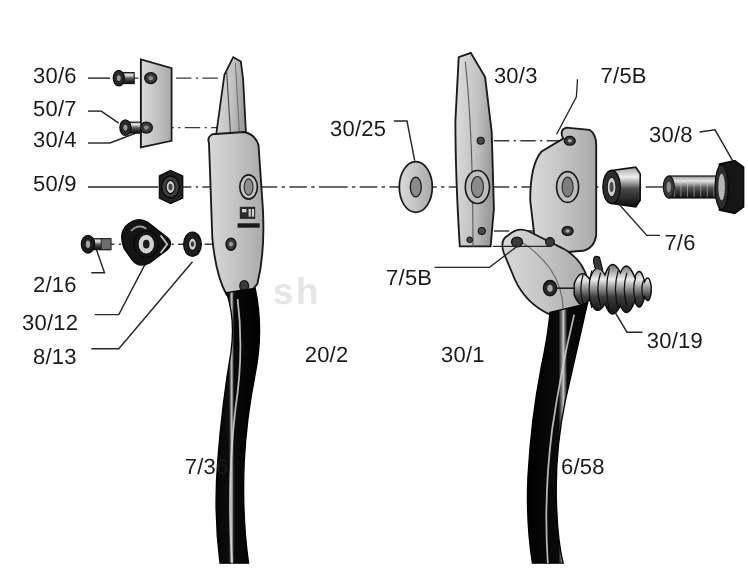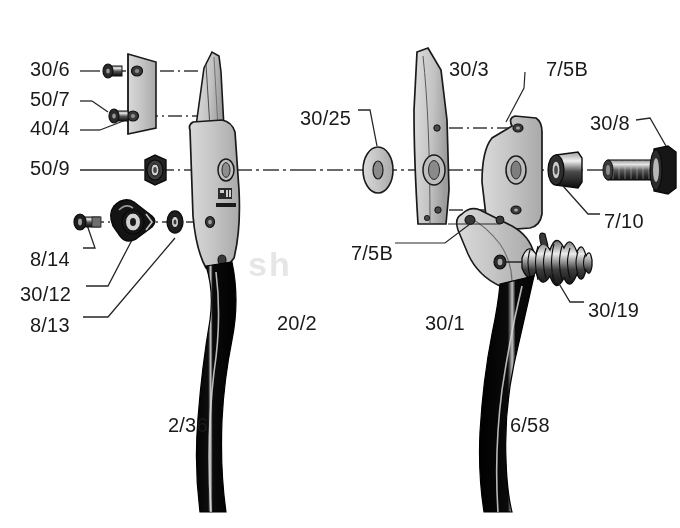--- a/index.html
+++ b/index.html
@@ -290,30 +290,30 @@
              Q507 492 512 512 L484 512
              Q478 474 480 432 Q483 380 492 334 Q498 306 500 284 Z" fill="url(#gGrip2)" stroke="#000" stroke-width="1.2"></path>
     <path d="M522 286 Q510 336 502 390 Q494 452 498 512" fill="none" stroke="#d6d6d6" stroke-width="1.6" opacity=".85"></path>
   </g>
 
   <text class="wm" x="248" y="276" font-size="34" font-weight="bold" fill="#e6e6e6">sh</text>
 </svg>
 
 <div class="lbl" style="left:30px;top:58px">30/6</div>
 <div class="lbl" style="left:30px;top:88px">50/7</div>
-<div class="lbl" style="left:30px;top:117px">40/4</div>
+<div class="lbl" style="left:30px;top:117px">30/4</div>
 <div class="lbl" style="left:30px;top:157px">50/9</div>
-<div class="lbl" style="left:30px;top:248px">8/14</div>
+<div class="lbl" style="left:30px;top:248px">2/16</div>
 <div class="lbl" style="left:20px;top:283px">30/12</div>
 <div class="lbl" style="left:30px;top:314px">8/13</div>
 <div class="lbl" style="left:277px;top:312px">20/2</div>
-<div class="lbl" style="left:168px;top:414px">2/36</div>
+<div class="lbl" style="left:168px;top:414px">7/36</div>
 <div class="lbl" style="left:300px;top:107px">30/25</div>
 <div class="lbl" style="left:449px;top:58px">30/3</div>
 <div class="lbl" style="left:546px;top:58px">7/5B</div>
 <div class="lbl" style="left:351px;top:242px">7/5B</div>
 <div class="lbl" style="left:590px;top:112px">30/8</div>
-<div class="lbl" style="left:604px;top:210px">7/10</div>
+<div class="lbl" style="left:604px;top:210px">7/6</div>
 <div class="lbl" style="left:588px;top:299px">30/19</div>
-<div class="lbl" style="left:425px;top:312px">30/1</div>
+<div class="lbl" style="left:401px;top:312px">30/1</div>
 <div class="lbl" style="left:510px;top:414px">6/58</div>
 
 </div>
 
 </body></html>

